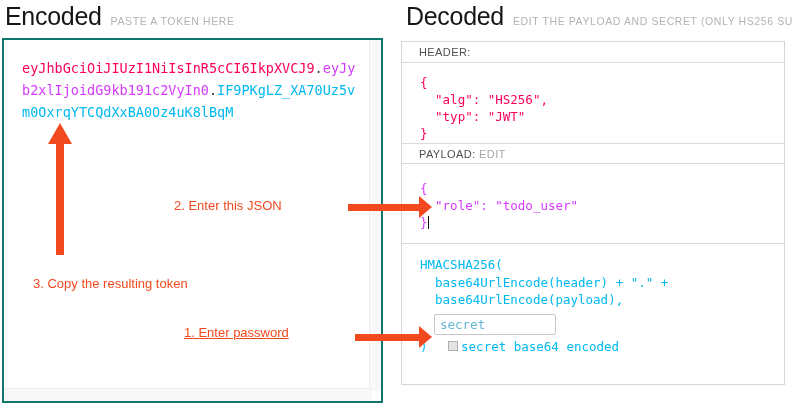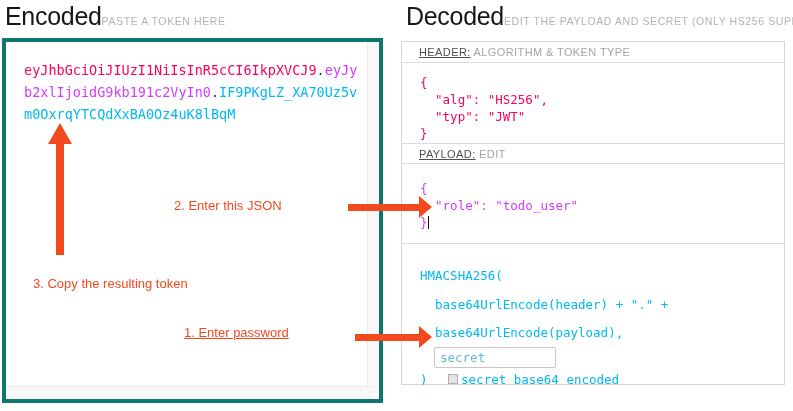--- a/index.html
+++ b/index.html
@@ -3,52 +3,52 @@
 <meta charset="utf-8">
 <style>
   * { margin:0; padding:0; box-sizing:border-box; }
   html,body { width:793px; height:411px; background:#fff; overflow:hidden;
               font-family:"Liberation Sans", sans-serif; }
   .page { position:relative; width:793px; height:411px; }
 
   
   .panel-title-row { position:absolute; display:flex; align-items:baseline; white-space:nowrap; }
   .panel-title { font-size:25px; font-weight:400; color:#161616; letter-spacing:-0.3px; }
-  .panel-subtitle { font-size:10.5px; color:#b3b3b3; letter-spacing:0.6px; }
+  .panel-subtitle { font-size:10.5px; color:#b3b3b3; margin-left:9px; letter-spacing:0.6px; }
   #encoded-title-row { left:5px; top:2px; }
   #decoded-title-row { left:406px; top:2px; }
 
   
   .encoded-box { position:absolute; left:2px; top:38px; width:381px; height:365px;
-                 border:4px solid #0f766e; background:#fff; }
+                 border:2px solid #0f766e; background:#fff; }
   .token-area { position:absolute; left:18px; top:17px; width:338px;
                 font-family:"DejaVu Sans Mono", monospace; font-size:13.5px;
                 line-height:22px; word-break:break-all; }
   .tok-sep { color:#3a3a3a; }
   .v-scroll-track { position:absolute; top:0; right:0; width:12px; height:351px;
                     background:#f8f8f8; border-left:1px solid #ececec; }
   .h-scroll-track { position:absolute; left:0; bottom:0; height:13px; width:368px;
                     background:#f8f8f8; border-top:1px solid #ececec; }
 
   
   .decoded-box { position:absolute; left:401px; top:41px; width:384px; height:344px;
                  border:1px solid #d6d6d6; background:#fff; display:flex; flex-direction:column; }
   .section-label { display:flex; align-items:center; padding-left:17px;
                    font-size:11px; letter-spacing:0.4px; border-bottom:1px solid #dcdcdc;
                    flex:none; white-space:pre; }
-  .label-primary { color:#4f4f4f;text-decoration:underline; }
+  .label-primary { color:#4f4f4f; }
   .label-secondary { color:#a5a5a5; }
   .row-h21 { height:21px; } .row-h20 { height:20px; }
   .code-area { font-family:"DejaVu Sans Mono", monospace; font-size:12.5px;
                border-bottom:1px solid #dcdcdc; flex:none; }
   .code-line { white-space:pre; line-height:17px; }
   #header-code { height:81px; padding:11px 0 0 18px; color:#fb015b; }
   #payload-code { height:80px; padding:16px 0 0 18px; color:#d63aff; }
   #signature-code { flex:1; padding:12px 0 0 18px; color:#00b9f1; border-bottom:none; }
-  #signature-code .code-line { line-height:17.5px;margin-top:11px; }
+  #signature-code .code-line { line-height:17.5px; }
   .caret { display:inline-block; width:1px; height:13px; background:#111;
            vertical-align:-2px; }
   .secret-input { display:block; margin:5px 0 1px 14px; width:122px; height:21px;
                   border:1px solid #c7c7c7; border-radius:2px; outline:none;
                   font-family:"DejaVu Sans Mono", monospace; font-size:12.5px;
                   color:#67b6d4; padding:0 5px; background:#fff; }
   .b64-row { display:flex; align-items:center; margin-top:4px;
              font-family:"DejaVu Sans Mono", monospace; font-size:12.5px; color:#00b9f1; }
   .b64-checkbox { display:inline-block; width:10px; height:10px; background:#e4e4e4;
                   border:1px solid #b2b2b2; margin:0 3px 0 13px; }
@@ -93,21 +93,21 @@
     <div class="token-area">
       <span style="color:#fb015b">eyJhbGciOiJIUzI1NiIsInR5cCI6IkpXVCJ9</span><span class="tok-sep">.</span><span style="color:#d63aff">eyJyb2xlIjoidG9kb191c2VyIn0</span><span class="tok-sep">.</span><span style="color:#00b9f1">IF9PKgLZ_XA70Uz5vm0OxrqYTCQdXxBA0Oz4uK8lBqM</span>
     </div>
     <div class="v-scroll-track"></div>
     <div class="h-scroll-track"></div>
   </div>
 
   <div class="decoded-box">
 
     <div class="section-label row-h21">
-      <span class="label-primary">HEADER:</span><span class="label-secondary"> ALGORITHM &amp; TOKEN TYPE</span>
+      <span class="label-primary">HEADER:</span>
     </div>
 
     <div class="code-area" id="header-code">
       <div class="code-line">{</div>
       <div class="code-line">  "alg": "HS256",</div>
       <div class="code-line">  "typ": "JWT"</div>
       <div class="code-line">}</div>
     </div>
 
     <div class="section-label row-h20">

